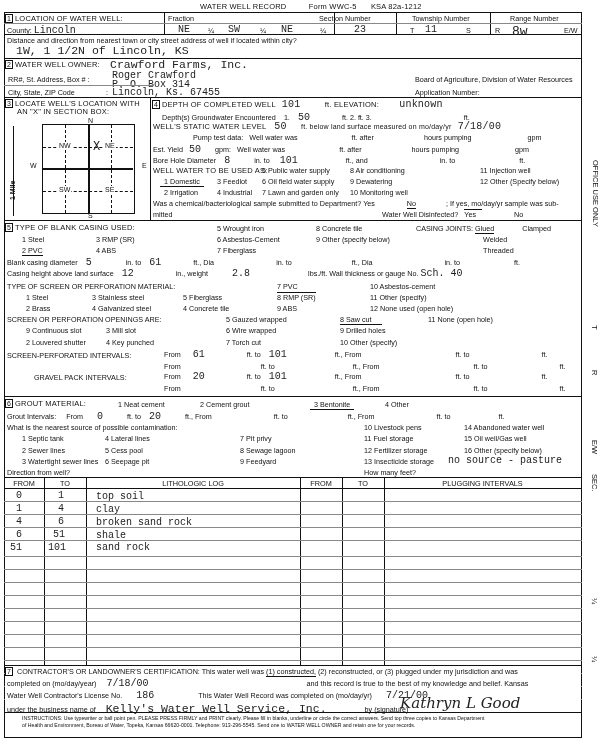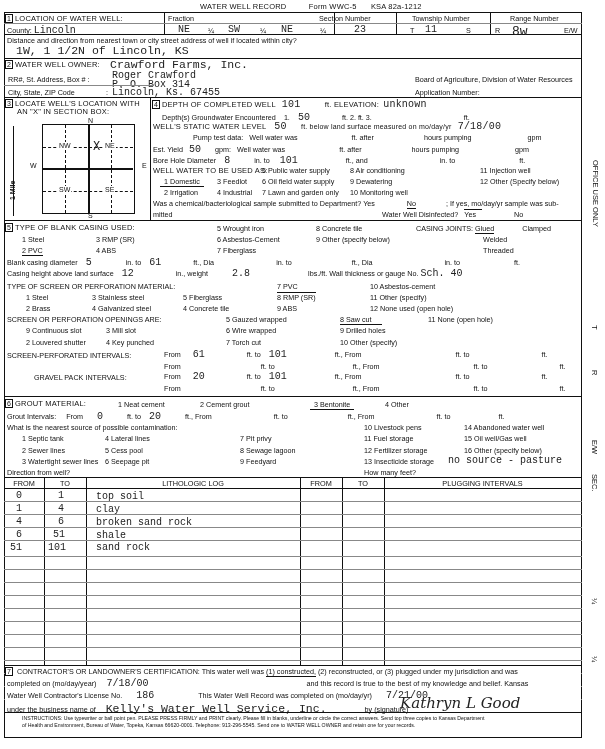--- a/index.html
+++ b/index.html
@@ -111,21 +111,21 @@
   <div class="abs" style="left:15px;top:61px;background:#fff;padding:0 1px;font-size:7px">SW</div>
   <div class="abs" style="left:61px;top:61px;background:#fff;padding:0 1px;font-size:7px">SE</div>
   <div class="abs typed" style="left:50px;top:15px;font-size:12px">X</div>
 </div>
 
 <div class="abs title" style="left:152px;top:99px">
   <span class="num">4</span><span>DEPTH OF COMPLETED WELL</span>
   <span class="typed" style="margin-left:4px">101</span>
   <span style="margin-left:22px">ft.</span>
   <span style="margin-left:0">ELEVATION:</span>
-  <span class="typed" style="margin-left:2px">unknown</span>
+  <span class="typed" style="margin-left:18px">unknown</span>
 </div>
 <div class="abs" style="left:162px;top:112px">
   <span>Depth(s) Groundwater Encountered</span>
   <span style="margin-left:6px">1.</span>
   <span class="typed" style="margin-left:6px">50</span>
   <span style="margin-left:30px">ft. 2.</span>
   <span style="">ft. 3.</span>
   <span style="margin-left:90px">ft.</span>
 </div>
 <div class="abs title" style="left:153px;top:121px">

